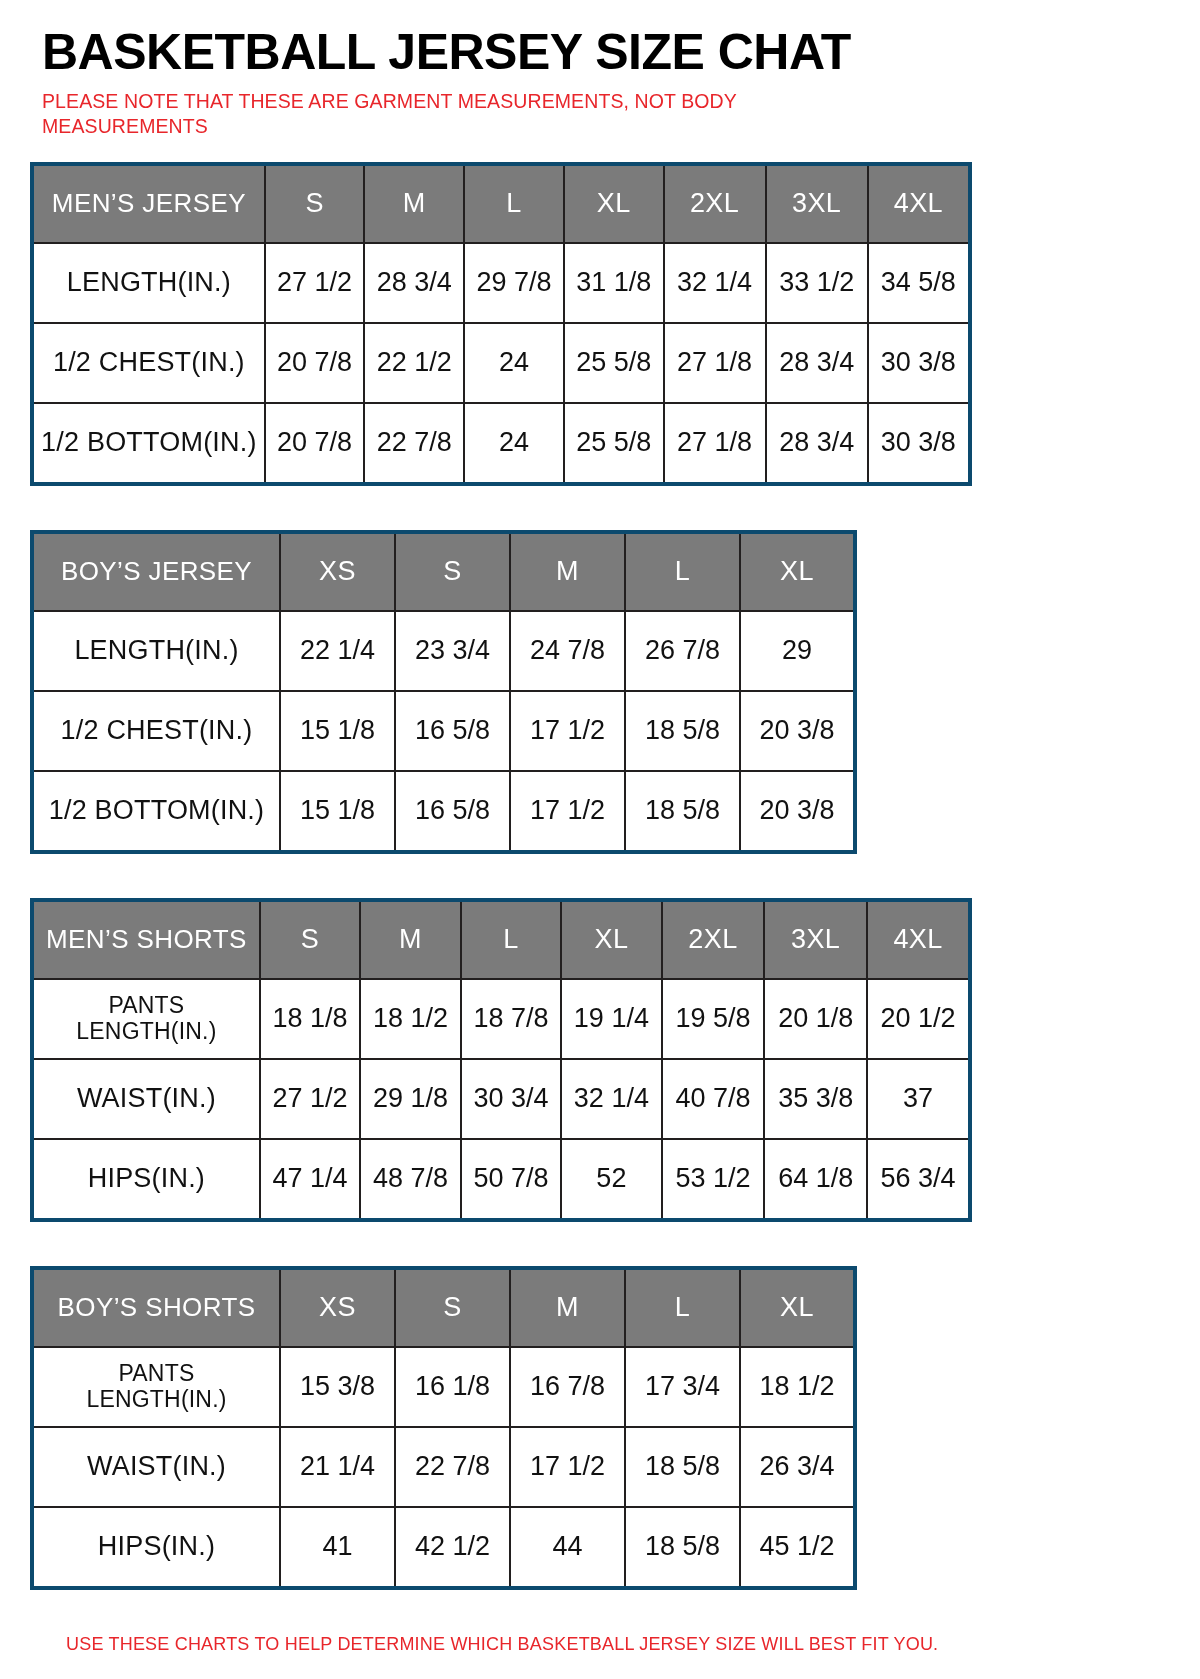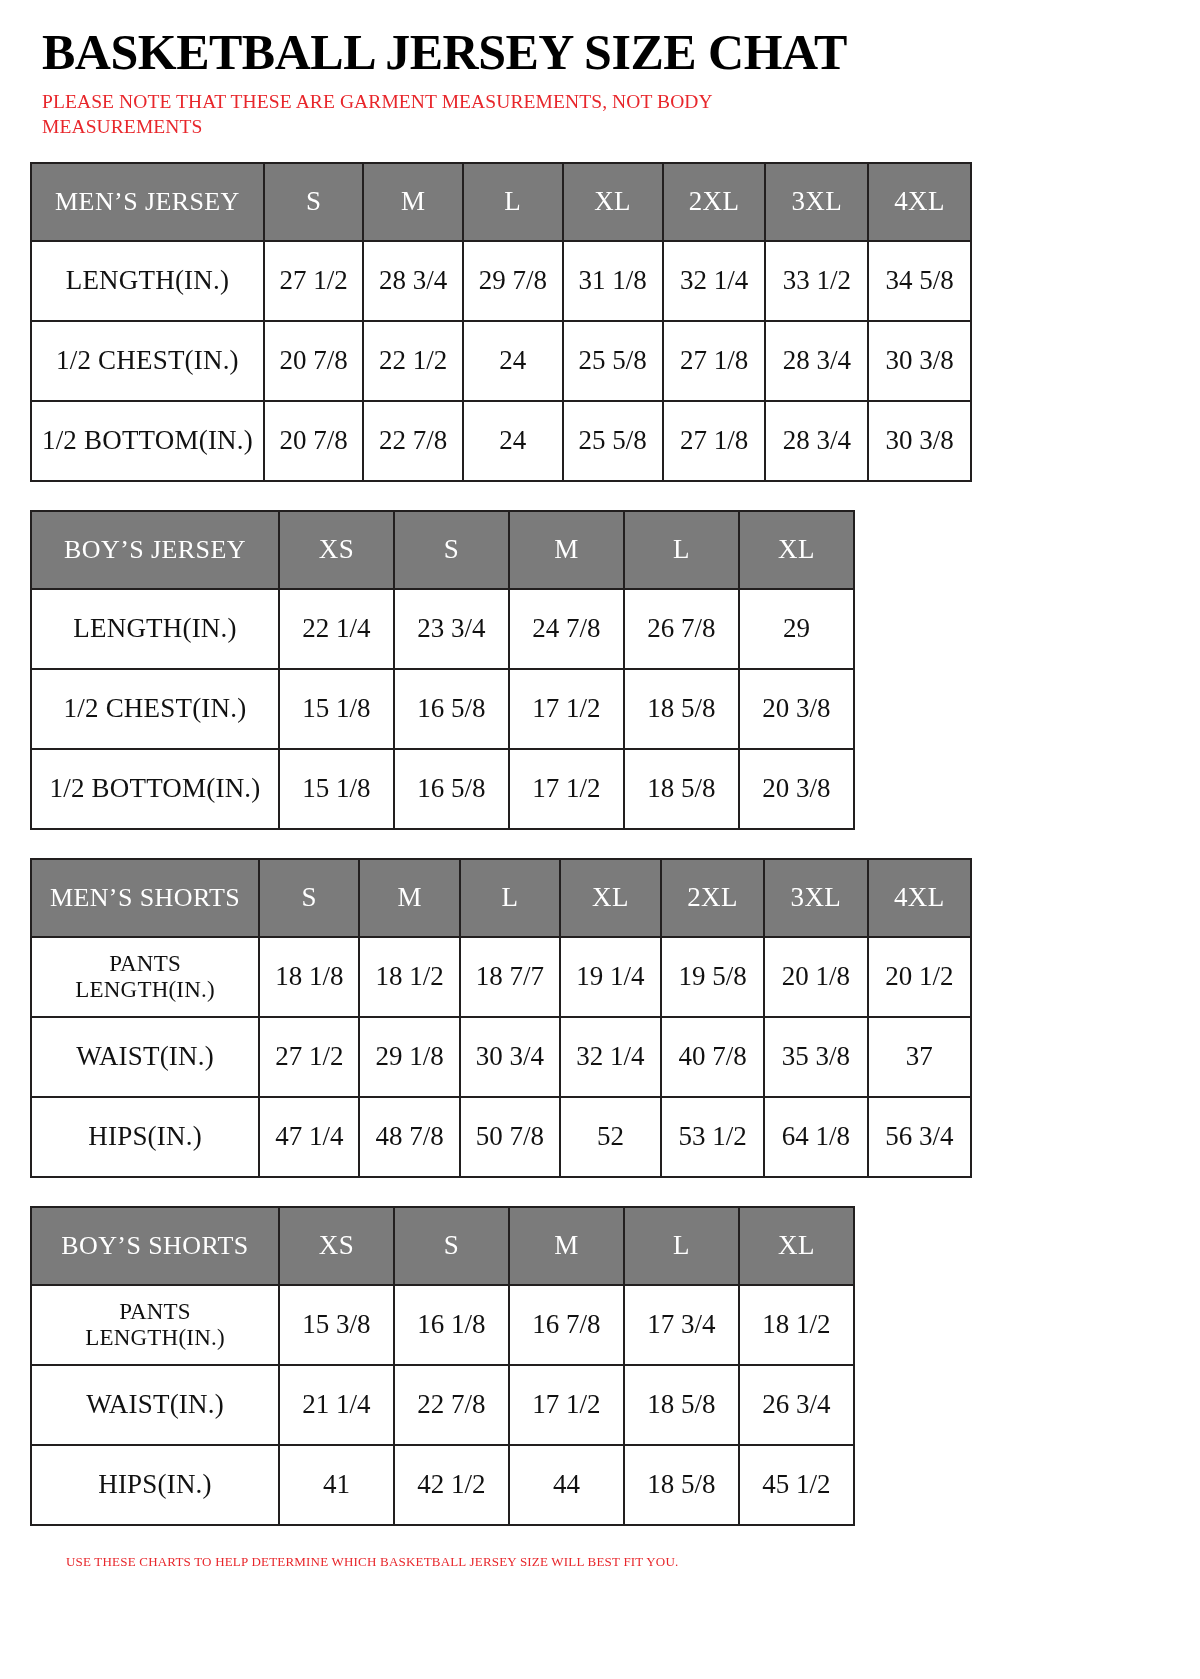--- a/index.html
+++ b/index.html
@@ -12,21 +12,20 @@
     height: 1679px;
     font-family: "Liberation Sans", sans-serif;
     color: #000000;
     position: relative;
     overflow: hidden;
   }
   .page {
     padding: 18px 40px 0 30px;
     box-sizing: border-box;
     width: 1012px;
-    font-family: Liberation Serif, serif;
   }
   .title {
     font-size: 50px;
     font-weight: bold;
     letter-spacing: -0.5px;
     line-height: 1.05;
     margin: 8px 0 10px 12px;
     color: #000;
     white-space: nowrap;
   }
@@ -34,22 +33,22 @@
     color: #e8262b;
     font-size: 19.5px;
     line-height: 1.32;
     margin: 0 0 22px 12px;
     max-width: 830px;
     letter-spacing: 0.1px;
   }
   table.sizechart {
     border-collapse: collapse;
     table-layout: fixed;
-    margin-bottom: 28px;
-    border: 2px solid #0c4a6e;
+    margin-bottom: 44px;
+    border: 4px solid #0c4a6e;
   }
   table.sizechart td, table.sizechart th {
     border: 2px solid #221f1f;
     text-align: center;
     vertical-align: middle;
     font-weight: normal;
     padding: 0;
   }
   thead th {
     background: #7b7b7b;
@@ -71,21 +70,21 @@
     font-size: 27px;
     letter-spacing: 0.2px;
     text-align: center;
   }
   tbody td.rowlabel.two-line {
     font-size: 23px;
     line-height: 1.12;
   }
   .footer {
     color: #e8262b;
-    font-size: 13px;
+    font-size: 18px;
     letter-spacing: 0.2px;
     margin: 4px 0 0 36px;
   }
   
   .men7 col.c0 { width: 248px; }
   .men7 col.cx { width: 115px; }
   .boy5 col.c0 { width: 248px; }
   .boy5 col.cx { width: 115px; }
 </style>
 </head>
@@ -221,21 +220,21 @@
             <th>2XL</th>
             <th>3XL</th>
             <th>4XL</th>
           </tr>
         </thead>
         <tbody>
           <tr>
             <td class="rowlabel two-line"><span>PANTS</span><br><span>LENGTH(IN.)</span></td>
             <td>18  1/8</td>
             <td>18  1/2</td>
-            <td>18  7/7</td>
+            <td>18  7/8</td>
             <td>19  1/4</td>
             <td>19  5/8</td>
             <td>20  1/8</td>
             <td>20  1/2</td>
           </tr>
           <tr>
             <td class="rowlabel">WAIST(IN.)</td>
             <td>27  1/2</td>
             <td>29  1/8</td>
             <td>30  3/4</td>

